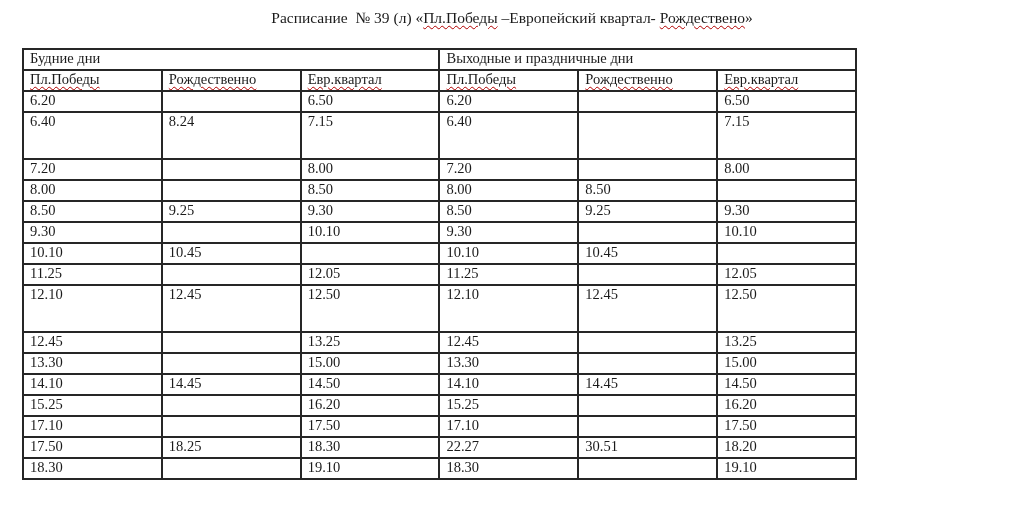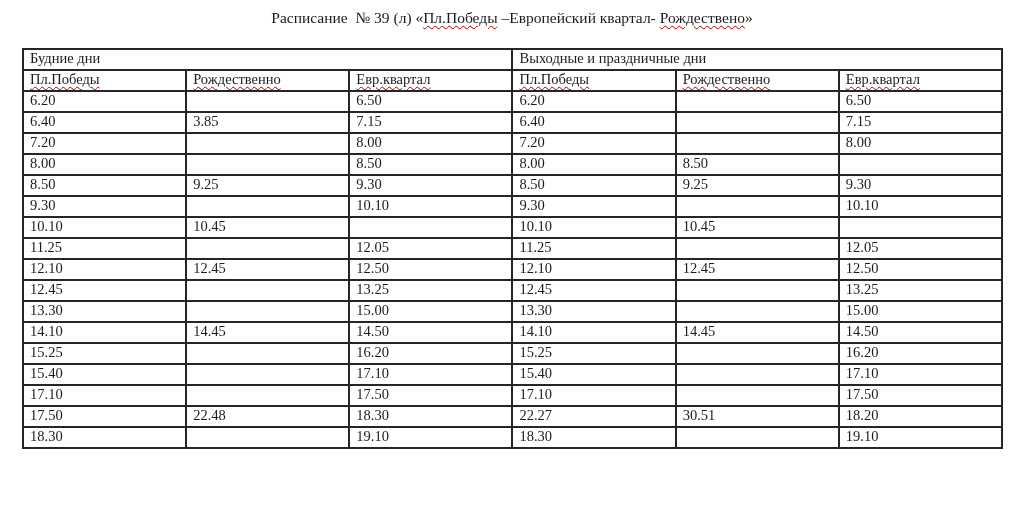--- a/index.html
+++ b/index.html
@@ -29,21 +29,21 @@
     text-decoration-line: underline;
     text-decoration-style: wavy;
     text-decoration-color: #b00000;
     text-decoration-thickness: 1px;
     text-underline-offset: 2px;
   }
   table.schedule {
     position: absolute;
     top: 48px;
     left: 22px;
-    width: 981px;
+    width: 835px;
     border-collapse: collapse;
     table-layout: fixed;
   }
   table.schedule td {
     border: 2px solid #262626;
     vertical-align: top;
     padding: 0px 4px 2px 6px;
     font-size: 14.5px;
     line-height: 17px;
     height: 16px;
@@ -54,21 +54,21 @@
     height: 12px;
     line-height: 14px;
     padding-bottom: 1px;
   }
   td.colhead-cell {
     height: 17px;
     line-height: 18px;
     padding-bottom: 3px;
   }
   tr.tall td {
-    padding-bottom: 2px;
+    padding-bottom: 28px;
   }
 </style>
 </head>
 <body>
 
 <div class="doc-title"><span>Расписание  № 39 (л) «</span><span class="misspell">Пл.Победы</span><span> –Европейский квартал- </span><span class="misspell">Рождествено</span><span>»</span></div>
 
 <table class="schedule">
   <colgroup>
     <col style="width:16.6667%">
@@ -94,21 +94,21 @@
       <tr>
         <td>6.20</td>
         <td></td>
         <td>6.50</td>
         <td>6.20</td>
         <td></td>
         <td>6.50</td>
       </tr>
       <tr class="tall">
         <td>6.40</td>
-        <td>3.85</td>
+        <td>8.24</td>
         <td>7.15</td>
         <td>6.40</td>
         <td></td>
         <td>7.15</td>
       </tr>
       <tr>
         <td>7.20</td>
         <td></td>
         <td>8.00</td>
         <td>7.20</td>
@@ -189,38 +189,30 @@
       </tr>
       <tr>
         <td>15.25</td>
         <td></td>
         <td>16.20</td>
         <td>15.25</td>
         <td></td>
         <td>16.20</td>
       </tr>
       <tr>
-        <td>15.40</td>
-        <td></td>
-        <td>17.10</td>
-        <td>15.40</td>
-        <td></td>
-        <td>17.10</td>
-      </tr>
-      <tr>
         <td>17.10</td>
         <td></td>
         <td>17.50</td>
         <td>17.10</td>
         <td></td>
         <td>17.50</td>
       </tr>
       <tr>
         <td>17.50</td>
-        <td>22.48</td>
+        <td>18.25</td>
         <td>18.30</td>
         <td>22.27</td>
         <td>30.51</td>
         <td>18.20</td>
       </tr>
       <tr>
         <td>18.30</td>
         <td></td>
         <td>19.10</td>
         <td>18.30</td>

